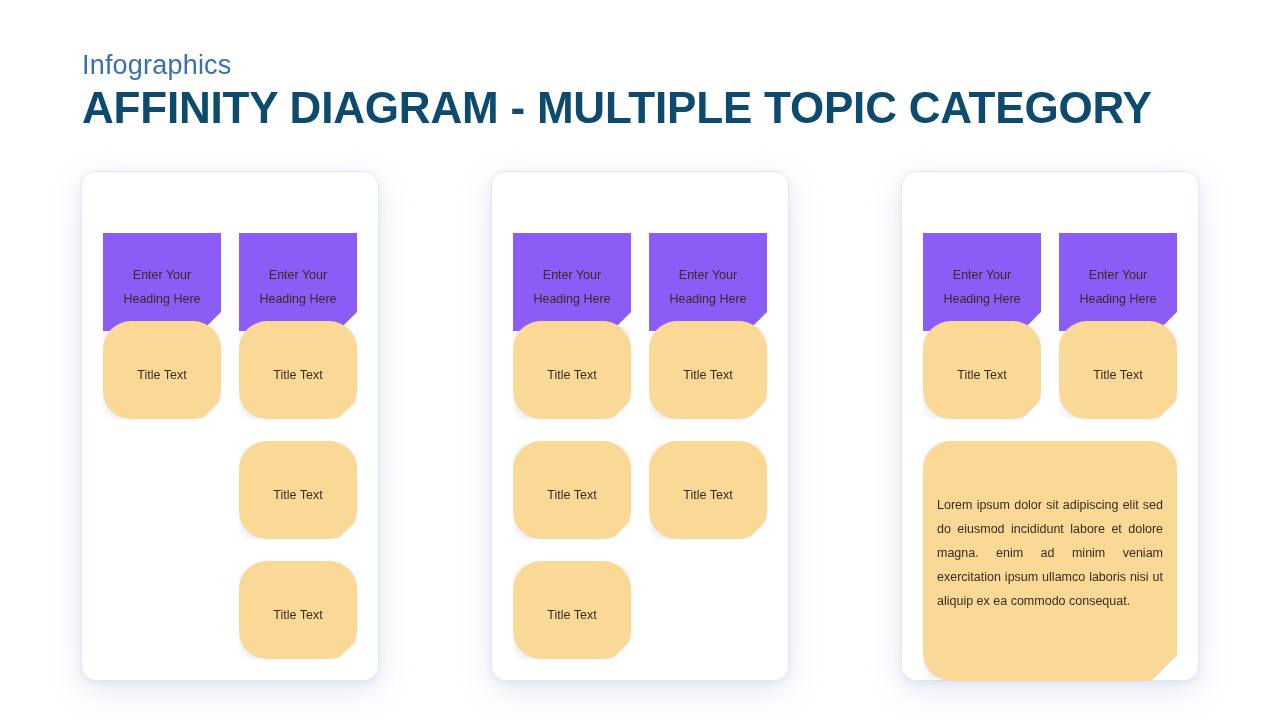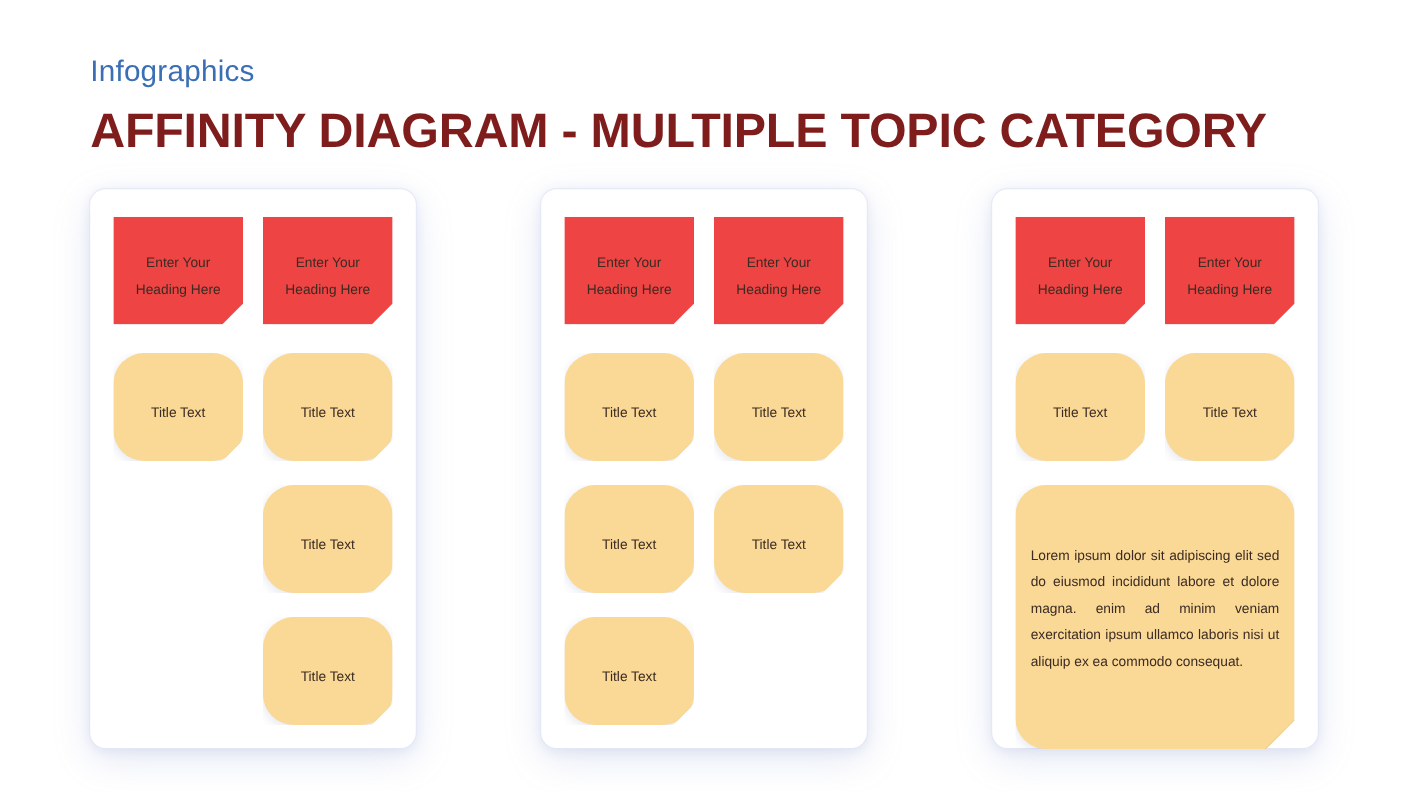--- a/index.html
+++ b/index.html
@@ -27,24 +27,24 @@
     font-size: 27px;
     color: #3a6fb5;
     letter-spacing: 0.2px;
     line-height: 26px;
     white-space: nowrap;
   }
   .page-title {
     font-family: "Liberation Sans", sans-serif;
     font-size: 44px;
     font-weight: bold;
-    color: #7f1d1d;
+    color: #0c4a6e;
     letter-spacing: -0.2px;
     line-height: 52px;
-    margin-top: 16px;
+    margin-top: 4px;
     white-space: nowrap;
   }
 
   
   .board {
     position: absolute;
     left: 82px;
     top: 172px;
     width: 1116px;
     height: 512px;
@@ -114,22 +114,23 @@
     content: "";
     position: absolute;
     right: 0;
     bottom: 0;
     width: 19px;
     height: 19px;
     z-index: 3;
   }
 
   .note.pink {
-    background: #ef4444;
+    background: #8b5cf6;
     clip-path: polygon(0 0, 100% 0, 100% calc(100% - 19px), calc(100% - 19px) 100%, 0 100%);
+    margin-top: 36px;
   }
   .note.pink::before {
     background: linear-gradient(to bottom right, #d4777d 0%, #d4777d 50%, rgba(255,255,255,0) 50.5%);
     clip-path: polygon(100% 0, 100% 100%, 0 100%);
   }
 
   .note.yellow {
     background: #fad896;
     clip-path: polygon(0 0, 100% 0, 100% calc(100% - 19px), calc(100% - 19px) 100%, 0 100%);
     border-radius: 28px;

